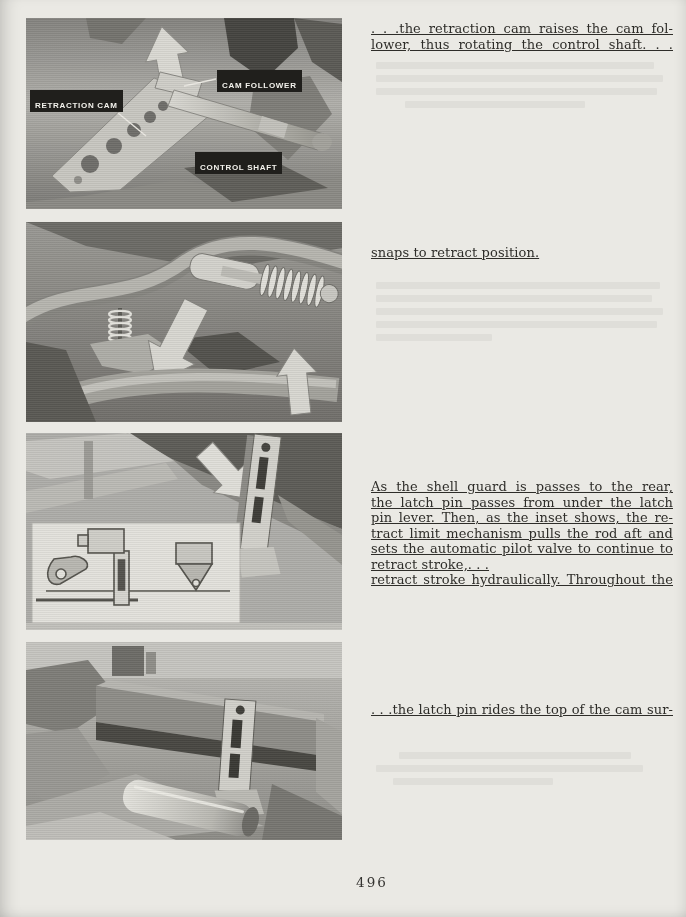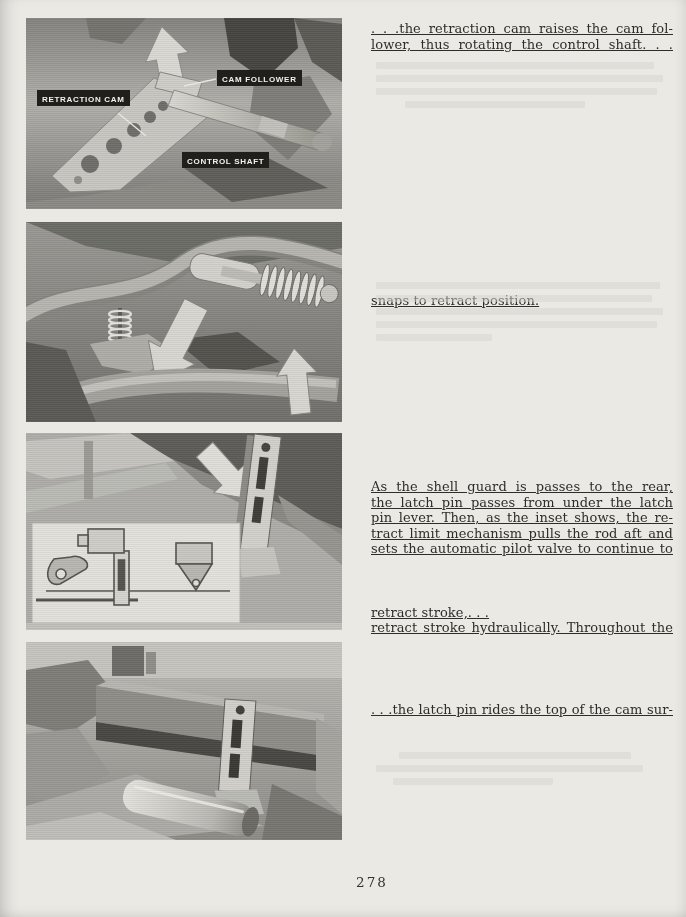--- a/index.html
+++ b/index.html
@@ -16,28 +16,28 @@
     overflow:hidden;background:#9a9994;
   }
   .photo svg{display:block;width:100%;height:100%;}
   .photo::after{
     content:"";position:absolute;inset:0;pointer-events:none;
     background:repeating-linear-gradient(0deg,rgba(255,255,255,.045) 0 1px,rgba(0,0,0,.05) 1px 2px);
   }
   .plabel{
     position:absolute;z-index:2;background:#201f1c;color:#f3f2ec;
     font:bold 8px/1 "Liberation Sans",sans-serif;letter-spacing:.7px;
-    padding:6px 5px 2px;white-space:nowrap;
+    padding:12px 5px 2px;white-space:nowrap;
   }
   .caption{position:absolute;left:371px;width:302px;color:#2e2d29;text-decoration:underline;}
   .cap-line{
     font:13px/15.5px "DejaVu Serif",serif;letter-spacing:.1px;
     text-align:justify;text-align-last:justify;white-space:normal;
   }
-  .cap-line.last{text-align-last:left;margin-top:48px;}
+  .cap-line.last{text-align-last:left;}
   .ghost{position:absolute;left:376px;width:290px;opacity:.5;filter:blur(.7px);}
   .ghost i{display:block;height:7px;margin-bottom:6px;background:#d6d4cf;border-radius:1px;}
   .pageno{
     position:absolute;left:336px;top:874px;width:72px;text-align:center;
     font:13.5px "DejaVu Serif",serif;letter-spacing:2px;color:#343330;
   }
 </style>
 </head>
 <body>
 
@@ -74,23 +74,23 @@
       <circle cx="152" cy="86" r="4" fill="#8f8e89"></circle>
       <polygon points="134,54 176,64 171,80 129,70" fill="#cfcec8" stroke="#878681"></polygon>
       <polygon points="148,72 298,116 292,132 142,88" fill="url(#shaft)" stroke="#7b7a75" stroke-width="0.8"></polygon>
       <ellipse cx="296" cy="124" rx="10" ry="9" fill="#a3a29c"></ellipse>
       <polygon points="236,98 262,106 258,120 232,112" fill="#c2c1bb"></polygon>
       <polygon points="58,178 150,162 252,176 316,158 316,191 0,191 0,184" fill="#8b8a85"></polygon>
       <polygon points="158,150 242,140 302,170 206,184" fill="#5f5e59"></polygon>
       <line x1="190" y1="61" x2="158" y2="68" stroke="#eceae4" stroke-width="1.5"></line>
       <line x1="92" y1="95" x2="120" y2="118" stroke="#eceae4" stroke-width="1.5"></line>
     </svg>
-    <span class="plabel" style="left:11px;top:72px">RETRACTION CAM</span>
+    <span class="plabel" style="left:4px;top:72px">RETRACTION CAM</span>
     <span class="plabel" style="left:191px;top:52px">CAM FOLLOWER</span>
-    <span class="plabel" style="left:156px;top:134px">CONTROL SHAFT</span>
+    <span class="plabel" style="left:169px;top:134px">CONTROL SHAFT</span>
   </figure>
 
   <figure class="photo" style="top:222px;height:200px">
     <svg viewBox="0 0 316 200" preserveAspectRatio="none">
       <defs>
         <linearGradient id="p2bg" x1="0" y1="0" x2="0" y2="1">
           <stop offset="0" stop-color="#9a9994"></stop>
             <stop offset="1" stop-color="#716f6b"></stop>
         </linearGradient>
       </defs>
@@ -250,15 +250,15 @@
       <i style="width:99%"></i>
       <i style="width:97%"></i>
       <i style="width:40%"></i>
   </div>
   <div class="ghost" style="top:752px">
     <i style="width:80%;margin-left:8%"></i>
       <i style="width:92%"></i>
       <i style="width:55%;margin-left:6%"></i>
   </div>
 
-  <div class="pageno">278</div>
+  <div class="pageno">496</div>
 
 </div>
 
 </body></html>

